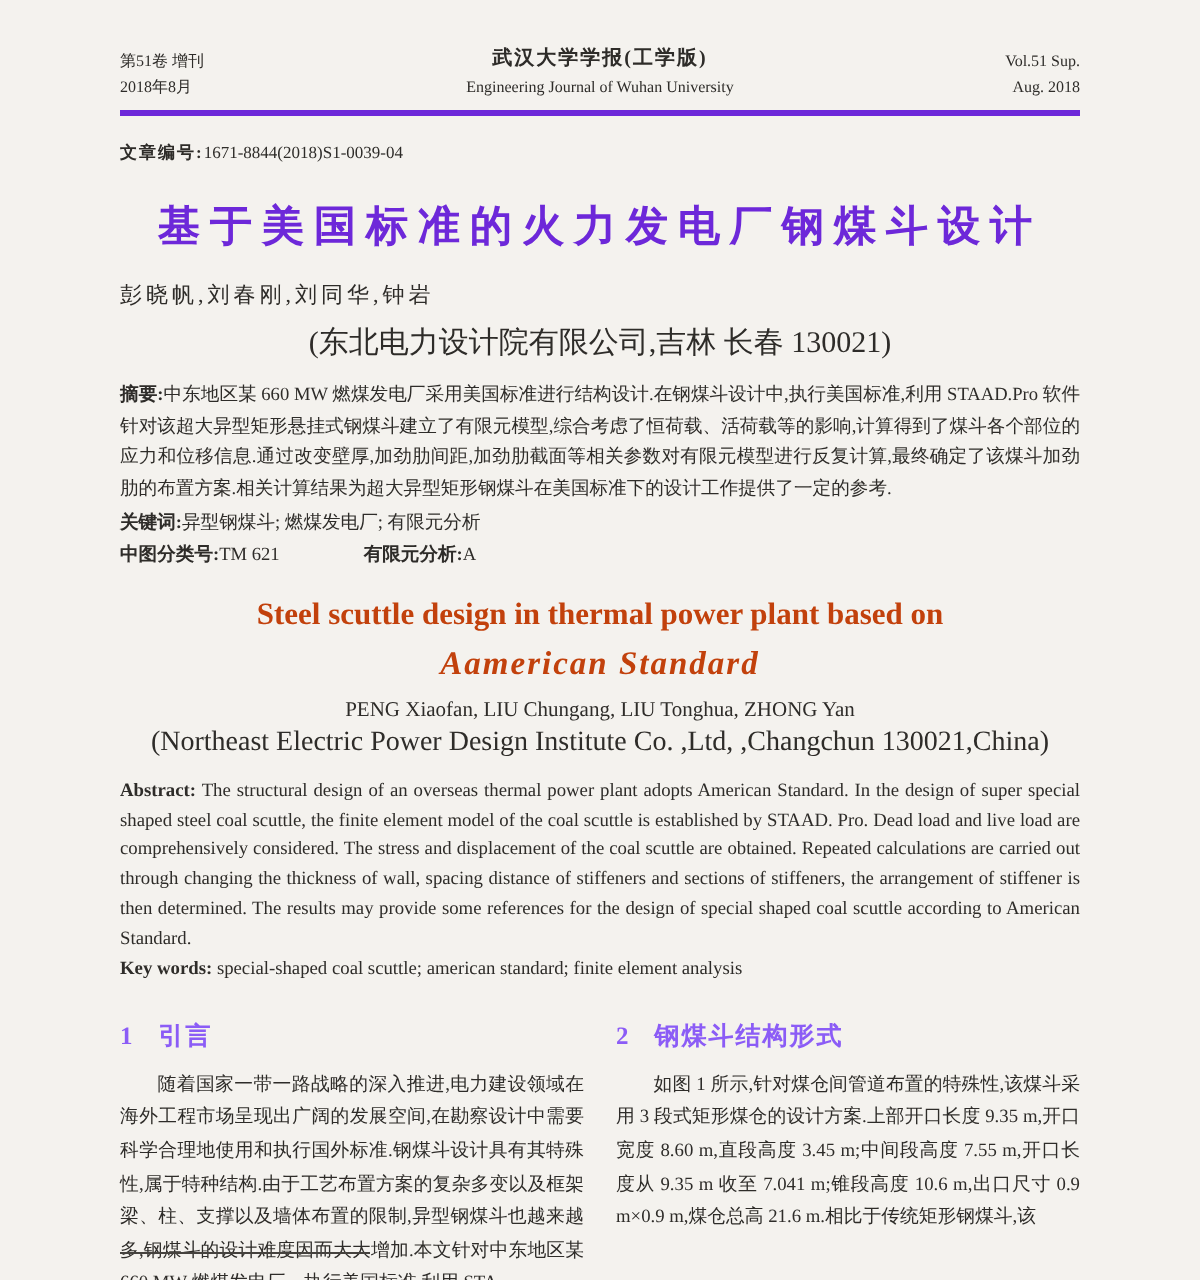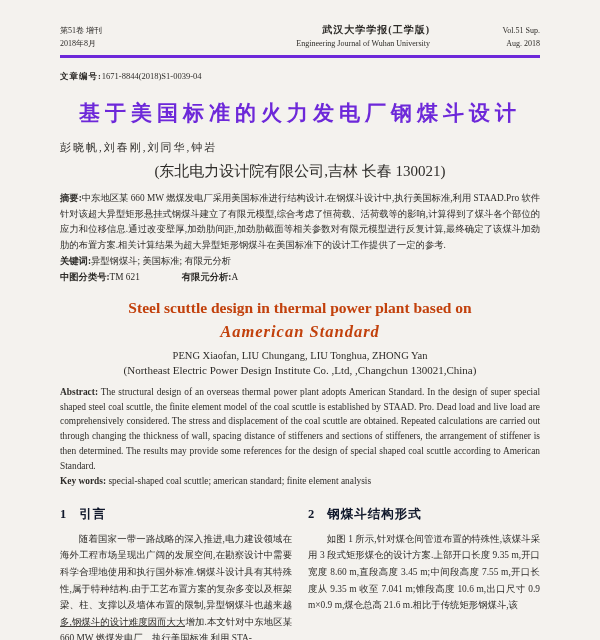--- a/index.html
+++ b/index.html
@@ -11,48 +11,48 @@
     font-family:"Liberation Serif","DejaVu Serif",serif;
     padding:22px 60px 0 60px;
     overflow:hidden;
   }
   
   .jheader { display:flex; justify-content:space-between; align-items:flex-end;
              font-size:8px; line-height:1.55; padding-bottom:5px;
              border-bottom:3px solid #6d28d9; }
   .jheader .side { width:110px; }
   .jheader .side.right { text-align:right; }
-  .jheader .mid { text-align:right; flex:1; }
+  .jheader .mid { text-align:center; flex:1; }
   .jheader .cn-title { font-size:10px; font-weight:bold; letter-spacing:1px; }
   
   .artno { margin-top:13px; font-size:8.5px; }
   .artno b { letter-spacing:1px; }
   
   .title-cn { margin-top:16px; text-align:center; font-size:21px; font-weight:bold;
               letter-spacing:5px; color:#6d28d9; }
   .authors-cn { margin-top:13px; text-align:left; font-size:11px; letter-spacing:2px; }
   .affil-cn { margin-top:7px; text-align:center; font-size:15px; }
   
   .abs-cn { margin-top:10px; font-size:9.3px; line-height:1.68; text-align:justify; }
   .kw-cn { margin-top:2px; font-size:9.3px; }
   .clc { margin-top:3px; font-size:9.3px; }
   .clc .gap { display:inline-block; width:42px; }
   b.lbl { font-weight:bold; }
   
   .title-en { margin-top:13px; text-align:center; font-size:15.5px; font-weight:bold;
               color:#c2410c; line-height:1.45; }
   .title-en .l2 { font-style:italic; font-size:16.5px; letter-spacing:1px; }
   .authors-en { margin-top:6px; text-align:center; font-size:10.5px; }
-  .affil-en { margin-top:3px; text-align:center; font-size:11px; }
+  .affil-en { margin-top:3px; text-align:center; font-size:14px; }
   .abs-en { margin-top:9px; font-size:9.4px; line-height:1.58; text-align:justify; }
   .kw-en { margin-top:2px; font-size:9.4px; }
   
   .cols { margin-top:12px; display:flex; gap:16px; }
   .col { flex:1; min-width:0; font-size:9.4px; line-height:1.76; text-align:justify; }
-  .sec-head { font-size:12.5px; font-weight:bold; margin:5px 0 6px 0; letter-spacing:1px; color:#0f172a; }
+  .sec-head { font-size:12.5px; font-weight:bold; margin:5px 0 6px 0; letter-spacing:1px; color:#8b5cf6; }
   .sec-head .num { margin-right:12px; }
   .col p.indent { text-indent:2em; }
   
   .pfooter { position:absolute; left:60px; right:60px; bottom:8px; }
   .foot-rule { width:125px; border-top:1.5px solid #45423e; margin-bottom:5px; }
   .bio { font-size:8px; padding-left:12px; color:#35332f; }
 </style>
 </head>
 <body>
 
@@ -76,21 +76,21 @@
 </div>
 
 <h1 class="title-cn">基于美国标准的火力发电厂钢煤斗设计</h1>
 <div class="authors-cn">彭晓帆,刘春刚,刘同华,钟岩</div>
 <div class="affil-cn">(东北电力设计院有限公司,吉林 长春  130021)</div>
 
 <p class="abs-cn">
   <b class="lbl">摘要:</b><span>中东地区某 660 MW 燃煤发电厂采用美国标准进行结构设计.在钢煤斗设计中,执行美国标准,利用 STAAD.Pro 软件针对该超大异型矩形悬挂式钢煤斗建立了有限元模型,综合考虑了恒荷载、活荷载等的影响,计算得到了煤斗各个部位的应力和位移信息.通过改变壁厚,加劲肋间距,加劲肋截面等相关参数对有限元模型进行反复计算,最终确定了该煤斗加劲肋的布置方案.相关计算结果为超大异型矩形钢煤斗在美国标准下的设计工作提供了一定的参考.</span>
 </p>
 <p class="kw-cn">
-  <b class="lbl">关键词:</b><span>异型钢煤斗; 美国标准; 有限元分析</span>
+  <b class="lbl">关键词:</b><span>异型钢煤斗; 燃煤发电厂; 有限元分析</span>
 </p>
 <p class="clc">
   <b class="lbl">中图分类号:</b><span>TM 621</span><span class="gap"></span><b class="lbl">有限元分析:</b><span>A</span>
 </p>
 
 <div class="title-en">
   <div class="l1">Steel scuttle design in thermal power plant based on</div>
   <div class="l2">Aamerican Standard</div>
 </div>
 <div class="authors-en">PENG Xiaofan, LIU Chungang, LIU Tonghua, ZHONG Yan</div>

